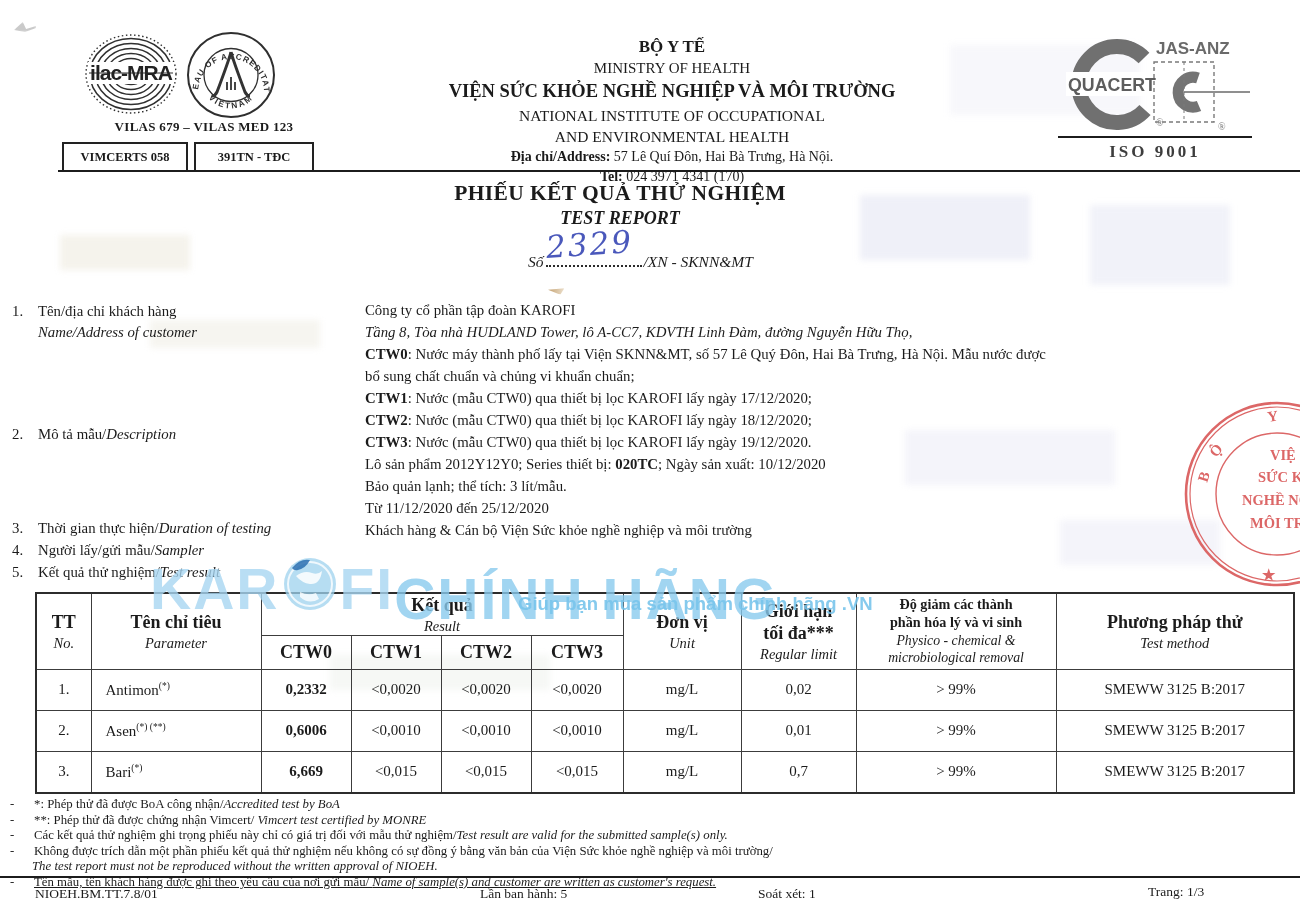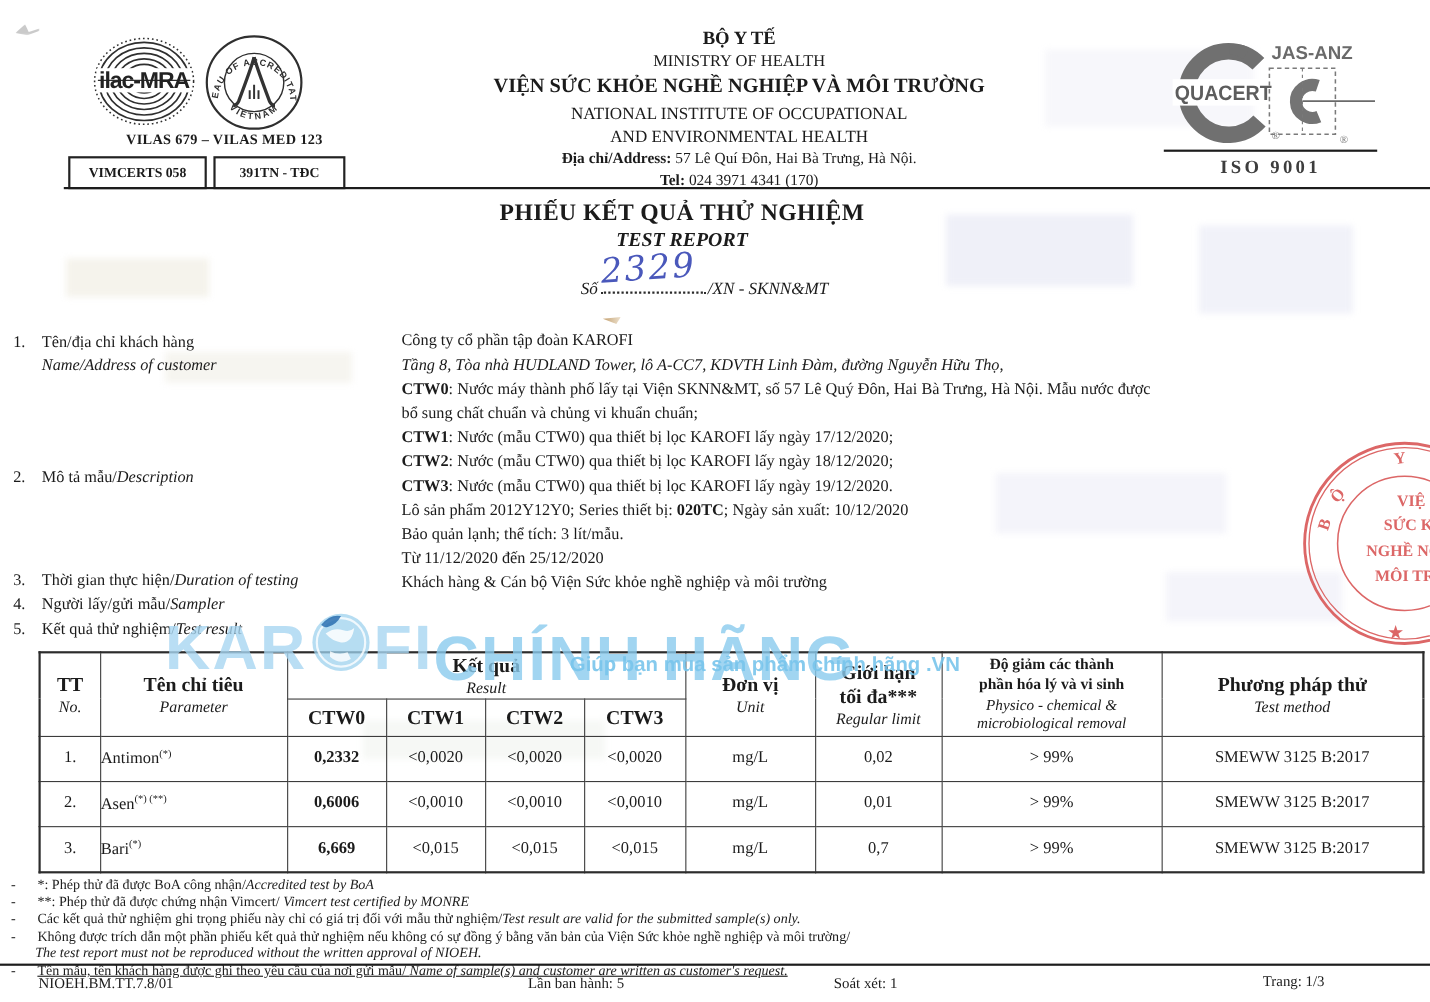--- a/index.html
+++ b/index.html
@@ -8,21 +8,21 @@
   .abs{position:absolute;}
   .ctr{text-align:center;}
   .it{font-style:italic;}
   .b{font-weight:bold;}
   
   .smudge{position:absolute;filter:blur(3px);pointer-events:none;}
   
   .vilas{font-weight:bold;font-size:13px;letter-spacing:.3px;}
   .certbox{border:2px solid #222;font-weight:bold;font-size:12.5px;display:flex;align-items:center;justify-content:center;}
   .hmid{width:560px;text-align:center;line-height:1.38;}
-  .hmid .l1{font-size:17px;font-weight:bold;}
+  .hmid .l1{font-size:17px;font-weight:bold;margin-top:12px;}
   .hmid .l2{font-size:15px;}
   .hmid .l3{font-size:18.5px;font-weight:bold;}
   .hmid .l4{font-size:15.5px;}
   .hmid .l5{font-size:14px;}
   .iso{font-weight:bold;font-size:17px;letter-spacing:3px;color:#3d3d3d;}
   .rule{background:#1c1c1c;}
   
   .title-vn{font-size:21.5px;font-weight:bold;letter-spacing:.4px;}
   .title-en{font-size:18px;font-weight:bold;font-style:italic;margin-top:2px;}
   .so-line{font-size:15.5px;font-style:italic;}
@@ -45,21 +45,21 @@
           font-size:18.5px;color:rgba(120,196,235,.9);white-space:nowrap;}
   
   table.res{border-collapse:collapse;table-layout:fixed;width:1258px;z-index:2;position:relative;}
   table.res td,table.res th{border:1px solid #3c3c3c;padding:0 4px;font-size:15px;text-align:center;
           font-weight:normal;background:transparent;vertical-align:middle;}
   table.res{border:2px solid #2c2c2c;}
   table.res .hvn{font-weight:bold;font-size:18px;line-height:1.25;}
   table.res .hen{font-style:italic;font-size:14.5px;line-height:1.25;}
   table.res .small .hvn{font-size:14.2px;}
   table.res .small .hen{font-size:13.8px;}
-  table.res td.param{text-align:left;padding-left:0;}
+  table.res td.param{text-align:left;padding-left:14px;}
   table.res td.bold{font-weight:bold;}
   table.res tr.data td{border-top:1px dashed #5a5a5a;}
   sup{font-size:9.5px;}
   
   .note{display:flex;font-size:12.8px;line-height:15.6px;}
   .note .dash{width:24px;flex:none;padding-left:2px;}
   .note .cont{white-space:nowrap;}
   .note .ul{text-decoration:underline;}
   .note2{padding-left:24px;font-size:12.8px;line-height:15.6px;font-style:italic;}
   

